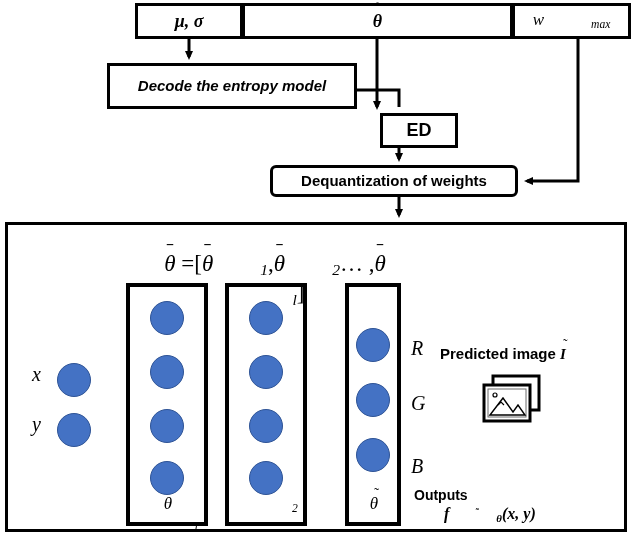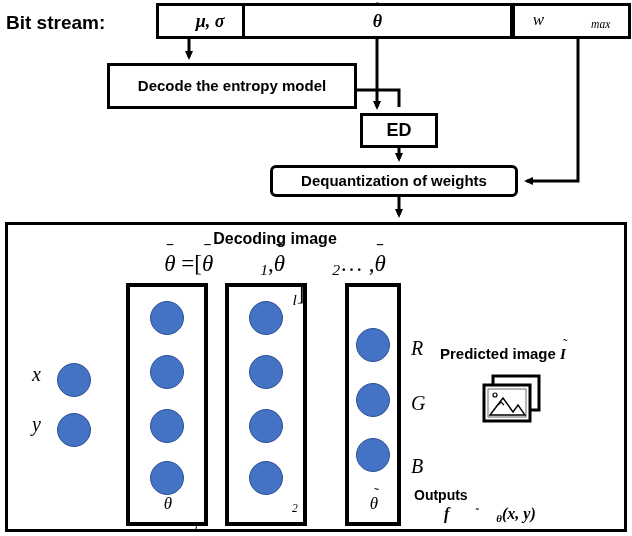--- a/index.html
+++ b/index.html
@@ -31,27 +31,27 @@
   .acc{position:relative;display:inline-block;}
   .acc > .mark{
     position:absolute;left:50%;transform:translateX(-50%);
     font-style:normal;pointer-events:none;
   }
 
   
   #bitstream-label{
     left:6px;top:12px;font-size:19px;font-weight:bold;
   }
-  #seg-mu{left:135px;top:3px;width:108px;height:36px;font-size:18px;margin-left:21px;}
+  #seg-mu{left:135px;top:3px;width:108px;height:36px;font-size:18px;}
   #seg-theta{left:242px;top:3px;width:271px;height:36px;font-size:18px;}
   #seg-wmax{left:512px;top:3px;width:119px;height:36px;font-size:17px;}
 
   
-  #decode-box{left:107px;top:63px;width:250px;height:46px;font-size:15px;font-weight:bold;padding:0 6px;}
-  #ed-box{left:360px;top:113px;width:78px;height:35px;font-size:18px;font-weight:bold;}
+  #decode-box{left:107px;top:63px;width:250px;height:46px;font-size:15px;font-weight:bold;padding:0 6px;font-style:italic;}
+  #ed-box{left:380px;top:113px;width:78px;height:35px;font-size:18px;font-weight:bold;}
   #dequant-box{left:270px;top:165px;width:248px;height:32px;font-size:15px;font-weight:bold;border-radius:6px;}
 
   
   #main-panel{left:5px;top:222px;width:622px;height:310px;border:3px solid #000;
               box-sizing:border-box;background:#fff;position:absolute;}
   #decoding-title{left:175px;top:230px;width:200px;text-align:center;
                   font-size:16px;font-weight:bold;}
   #theta-vector{left:150px;top:250px;width:250px;text-align:center;font-size:23px;}
 
   
@@ -153,21 +153,20 @@
       <line x1="283" y1="426" x2="356" y2="400"></line>
       <line x1="283" y1="426" x2="356" y2="455"></line>
       <line x1="283" y1="478" x2="356" y2="345"></line>
       <line x1="283" y1="478" x2="356" y2="400"></line>
       <line x1="283" y1="478" x2="356" y2="455"></line>
     </g>
 
     <path d="M441,400 L474,400" stroke="#000" stroke-width="8" fill="none" marker-end="url(#ahb)"></path>
   </svg>
 
-  <div class="abs" id="bitstream-label">Bit stream:</div>
 
   <div class="box" id="seg-mu">
     <span class="bi serif">μ, σ</span>
   </div>
 
   <div class="box" id="seg-theta">
     <span class="acc bi serif">
       <span class="mark" style="top:-0.72em;font-size:0.95em;">̂</span>
       <span>θ</span>
     </span>
@@ -186,21 +185,20 @@
   <div class="box" id="ed-box">
     <span>ED</span>
   </div>
 
   <div class="box" id="dequant-box">
     <span>Dequantization of weights</span>
   </div>
 
   <div id="main-panel"></div>
 
-  <div class="abs" id="decoding-title">Decoding image</div>
 
   <div class="abs" id="theta-vector">
     <span class="math">
       <span class="acc"><span class="mark" style="top:-0.60em;font-size:0.92em;">̄</span><span>θ</span></span>
       <span style="font-style:normal;">=</span><span style="font-style:normal;">[</span><span class="acc"><span class="mark" style="top:-0.60em;font-size:0.92em;">̄</span><span>θ</span></span><span class="sub">1</span><span style="font-style:normal;">,</span><span class="acc"><span class="mark" style="top:-0.60em;font-size:0.92em;">̄</span><span>θ</span></span><span class="sub">2</span><span style="font-style:normal;">… ,</span><span class="acc"><span class="mark" style="top:-0.60em;font-size:0.92em;">̄</span><span>θ</span></span><span class="sub">l</span><span style="font-style:normal;">]</span>
     </span>
   </div>
 
   <div class="layer-frame" id="frame-l1"></div>
   <div class="layer-frame" id="frame-l2"></div>

